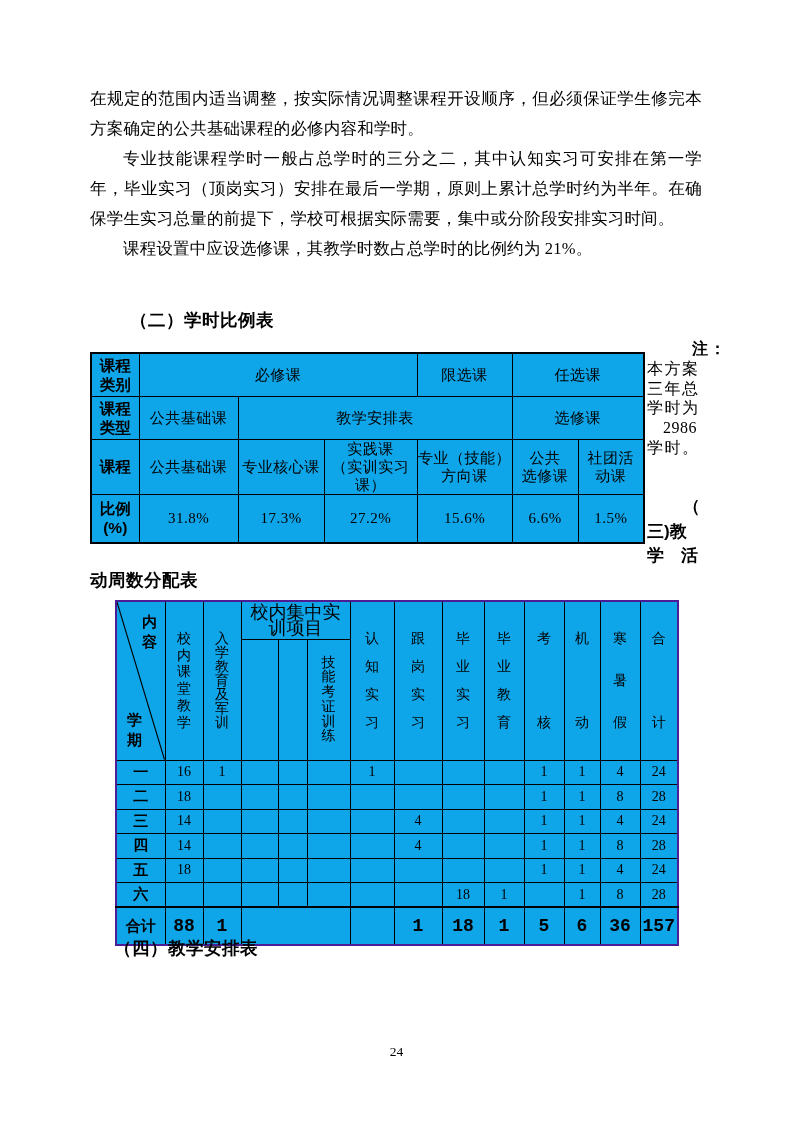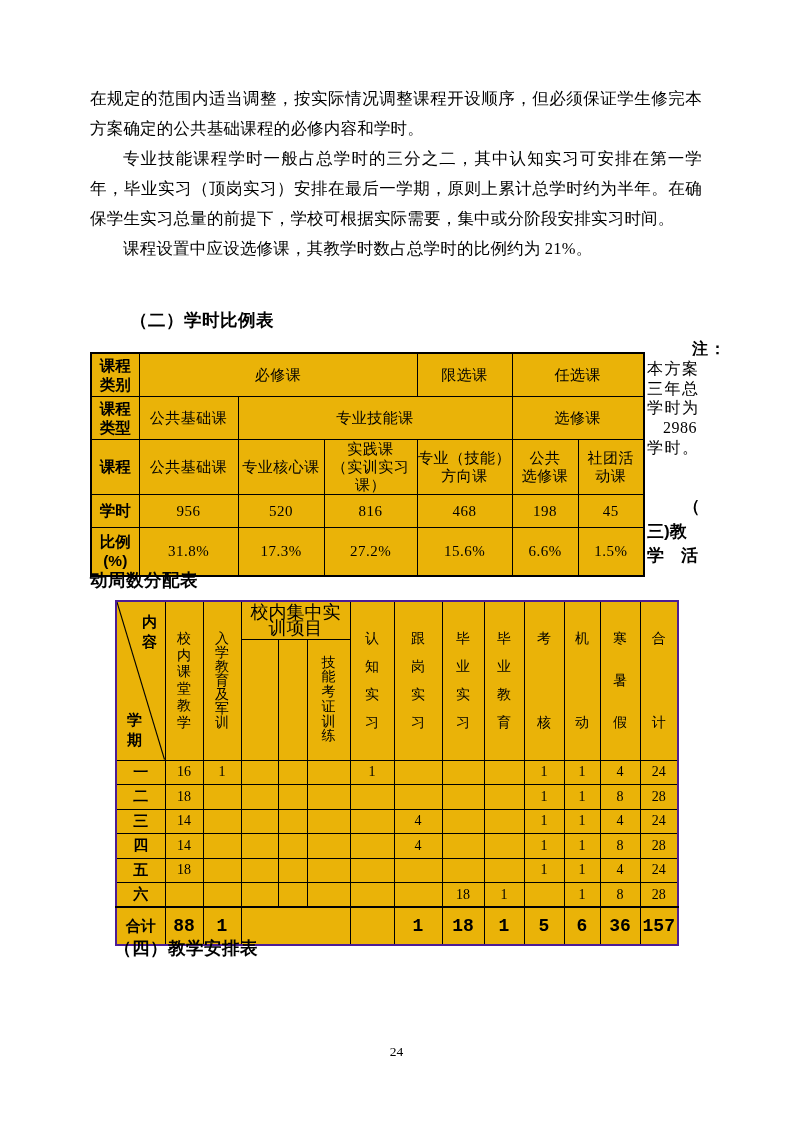--- a/index.html
+++ b/index.html
@@ -24,21 +24,21 @@
   .note .nline{height:19.8px;overflow:visible;white-space:nowrap;}
   .note .lbl{font-family:"Liberation Sans","DejaVu Sans",sans-serif;font-weight:bold;text-indent:45px;}
   .note .num{text-indent:16px;letter-spacing:0.5px;}
 
   .frag{position:absolute;left:647px;top:495px;width:72px;font-family:"Liberation Sans","DejaVu Sans",sans-serif;
         font-weight:bold;font-size:17px;line-height:24.5px;}
   .frag .fline{height:24.5px;white-space:nowrap;}
   .frag .f0{text-indent:36px;}
 
   
-  table{border-collapse:collapse;table-layout:fixed;position:absolute;background:#eab308;}
+  table{border-collapse:collapse;table-layout:fixed;position:absolute;background:#0ea5e9;}
   td,th{border:1px solid #000;padding:0;text-align:center;vertical-align:middle;white-space:pre-line;overflow:hidden;}
 
   #hours-table{left:90px;top:352px;width:553px;border:2px solid #000;font-size:15px;line-height:18px;}
   #hours-table th{font-family:"Liberation Sans","DejaVu Sans",sans-serif;font-weight:bold;font-size:15.5px;line-height:19px;}
   #hours-table td{letter-spacing:0.5px;}
 
   #weeks-table{left:115px;top:600px;width:562px;border:2px solid #4c1d95;font-size:14px;}
   #weeks-table thead th{font-weight:normal;}
   .gh-row{height:38px;}
   .sub-row{height:104px;}
@@ -94,45 +94,36 @@
           <th>课程
 类别</th>
           <td colspan="3">必修课</td>
           <td>限选课</td>
           <td colspan="2">任选课</td>
         </tr>
         <tr style="height: 43px;">
           <th>课程
 类型</th>
           <td>公共基础课</td>
-          <td colspan="3">专业技能课</td>
+          <td colspan="3">教学安排表</td>
           <td colspan="2">选修课</td>
         </tr>
         <tr style="height: 52px;">
           <th>课程</th>
           <td>公共基础课</td>
           <td>专业核心课</td>
           <td>实践课
 （实训实习
 课）</td>
           <td>专业（技能）
 方向课</td>
           <td>公共
 选修课</td>
           <td>社团活
 动课</td>
-        </tr>
-        <tr style="height: 33px;">
-          <th>学时</th>
-          <td>956</td>
-          <td>520</td>
-          <td>816</td>
-          <td>468</td>
-          <td>198</td>
-          <td>45</td>
         </tr>
         <tr style="height: 49px;">
           <th>比例
 (%)</th>
           <td>31.8%</td>
           <td>17.3%</td>
           <td>27.2%</td>
           <td>15.6%</td>
           <td>6.6%</td>
           <td>1.5%</td>

